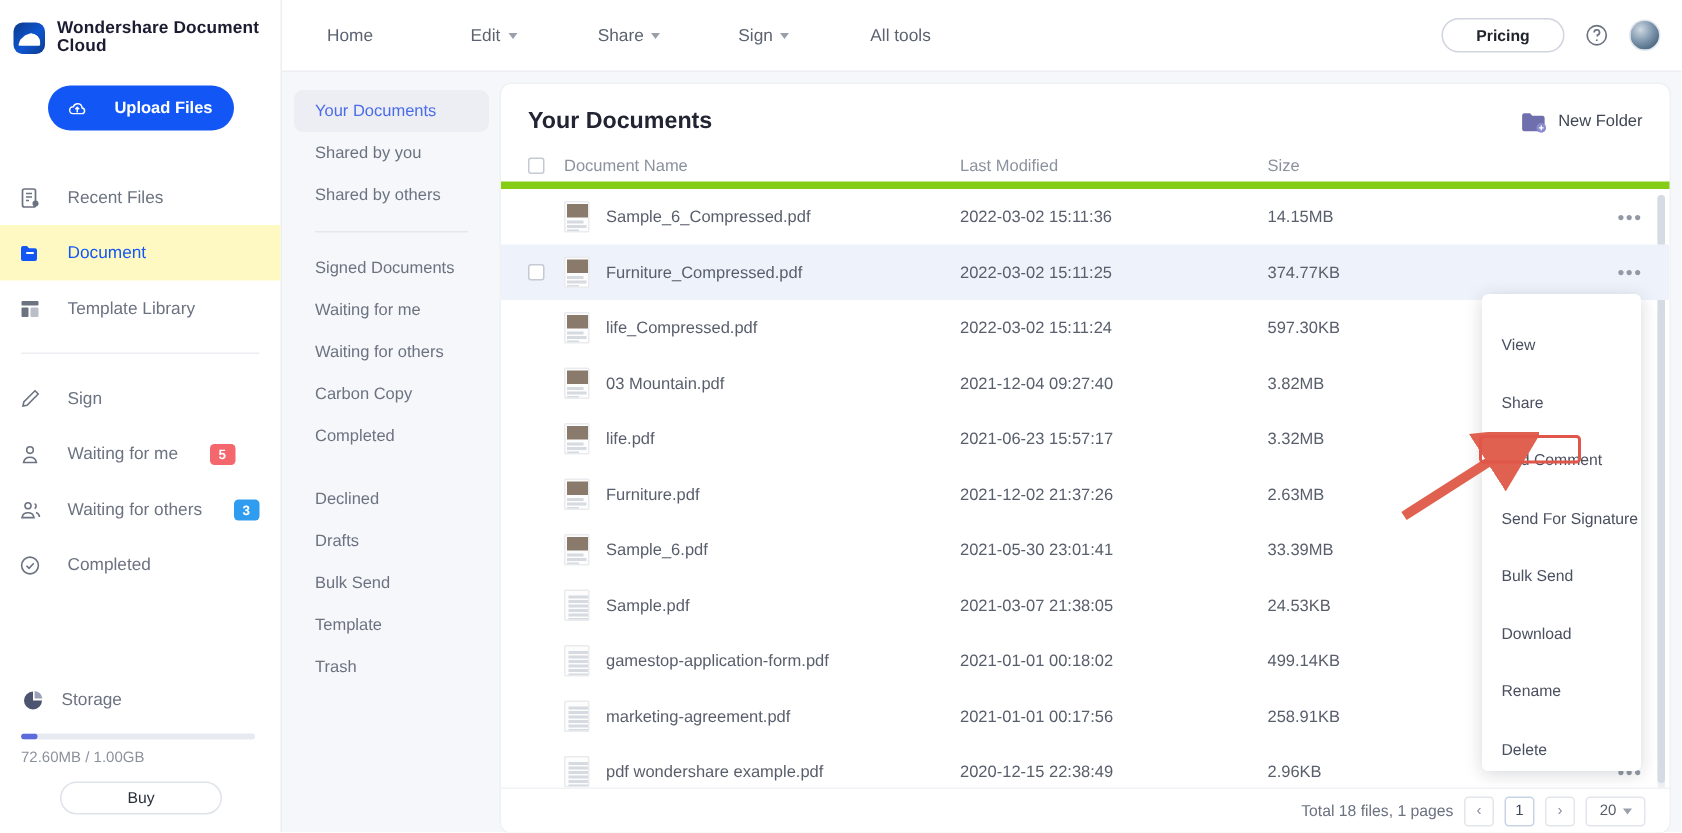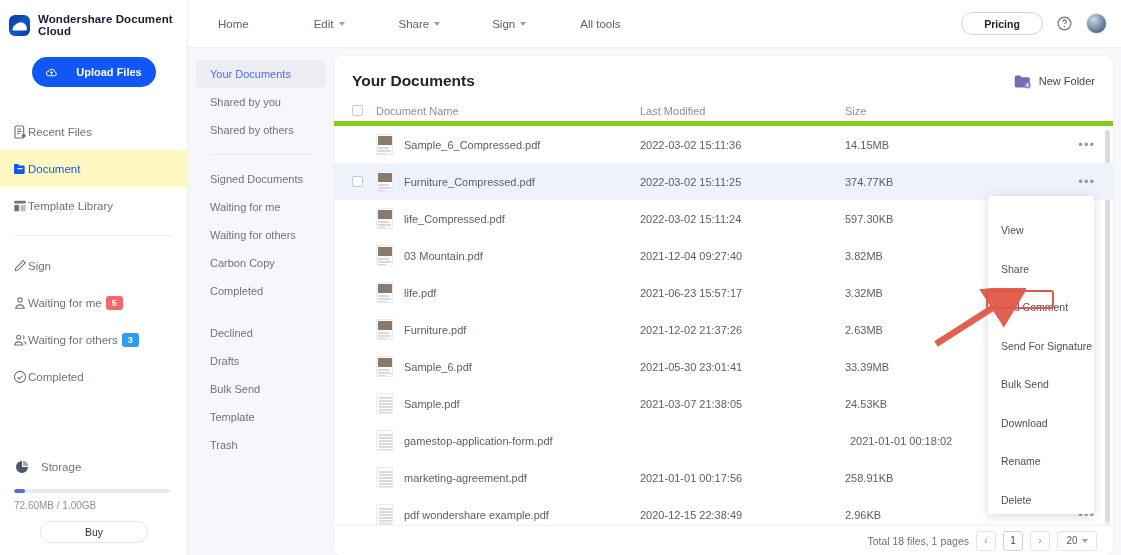--- a/index.html
+++ b/index.html
@@ -34,21 +34,21 @@
     margin: 20px auto 0; width: 124px; height: 30px;
     background: #1257f5; color: #fff; border: none; border-radius: 15px;
     font-size: 11px; font-weight: 600; font-family: inherit;
     display: flex; align-items: center; justify-content: center; gap: 18px;
     cursor: pointer;
   }
   .upload-ico { width: 13px; height: 13px; display:block; }
 
   .nav-list { margin-top: 26px; }
   .nav-item {
-    height: 37px; display: flex; align-items: center; gap: 0;
+    height: 37px; display: flex; align-items: center; gap: 17px;
     padding-left: 12px; font-size: 11.5px; color: #6b7280; cursor: pointer;
     position: relative;
   }
   .nav-item .nav-ico { width: 16px; height: 16px; flex: 0 0 16px; display:block; }
   .nav-item.active { background: #fef9c3; color: #1257f5; font-weight: 400; }
   .nav-sep { height:1px; background:#eceef2; margin: 11px 14px; }
   .badge {
     display:inline-flex; align-items:center; justify-content:center;
     min-width: 17px; height: 14px; padding: 0 4px; border-radius: 3px;
     font-size: 9px; color:#fff; font-weight: 600; margin-left: 4px;
@@ -524,20 +524,21 @@
               <div class="thumb text">
                 <i class="t" style="top:3px"></i>
                 <i class="t" style="top:6px"></i>
                 <i class="t" style="top:9px"></i>
                 <i class="t" style="top:12px"></i>
                 <i class="t" style="top:15px"></i>
                 <i class="t" style="top:18px"></i>
               </div>
               <div class="fname">gamestop-application-form.pdf</div>
               <div class="col-mod">2021-01-01 00:18:02</div>
+              <div class="col-size">499.14KB</div>
               <div class="dots">•••</div>
             </div>
             <div class="row">
               <div class="cb"></div>
               <div class="thumb text">
                 <i class="t" style="top:3px"></i>
                 <i class="t" style="top:6px"></i>
                 <i class="t" style="top:9px"></i>
                 <i class="t" style="top:12px"></i>
                 <i class="t" style="top:15px"></i>

